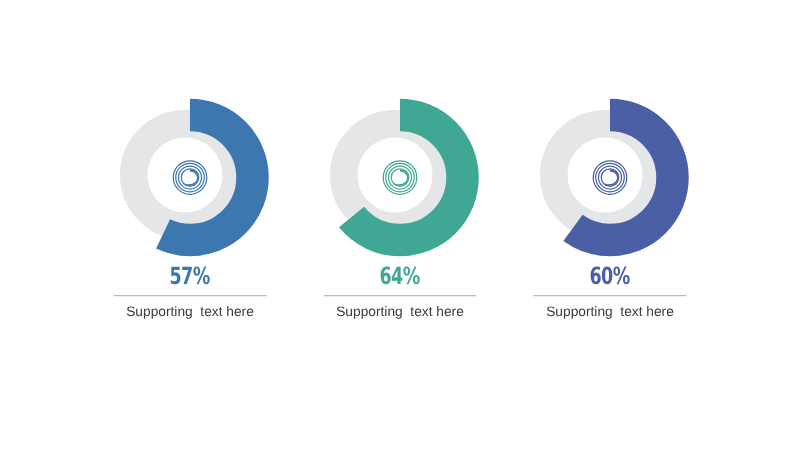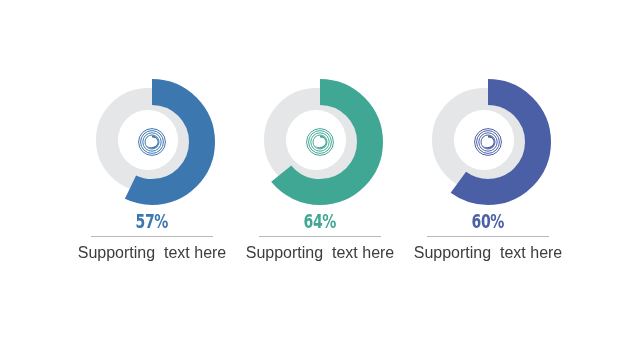--- a/index.html
+++ b/index.html
@@ -81,21 +81,21 @@
   .divider {
     margin-top: 5px;
     width: 122px;
     height: 1px;
     background: #b9b9b9;
   }
 
   .caption {
     margin-top: 7px;
     font-family: "Liberation Sans", sans-serif;
-    font-size: 16px;
+    font-size: 11px;
     color: #3c3c3c;
     white-space: pre;
     letter-spacing: 0px;
   }
 </style>
 </head>
 <body style="background: rgb(255, 255, 255);">
 
 <div id="slide">
 

